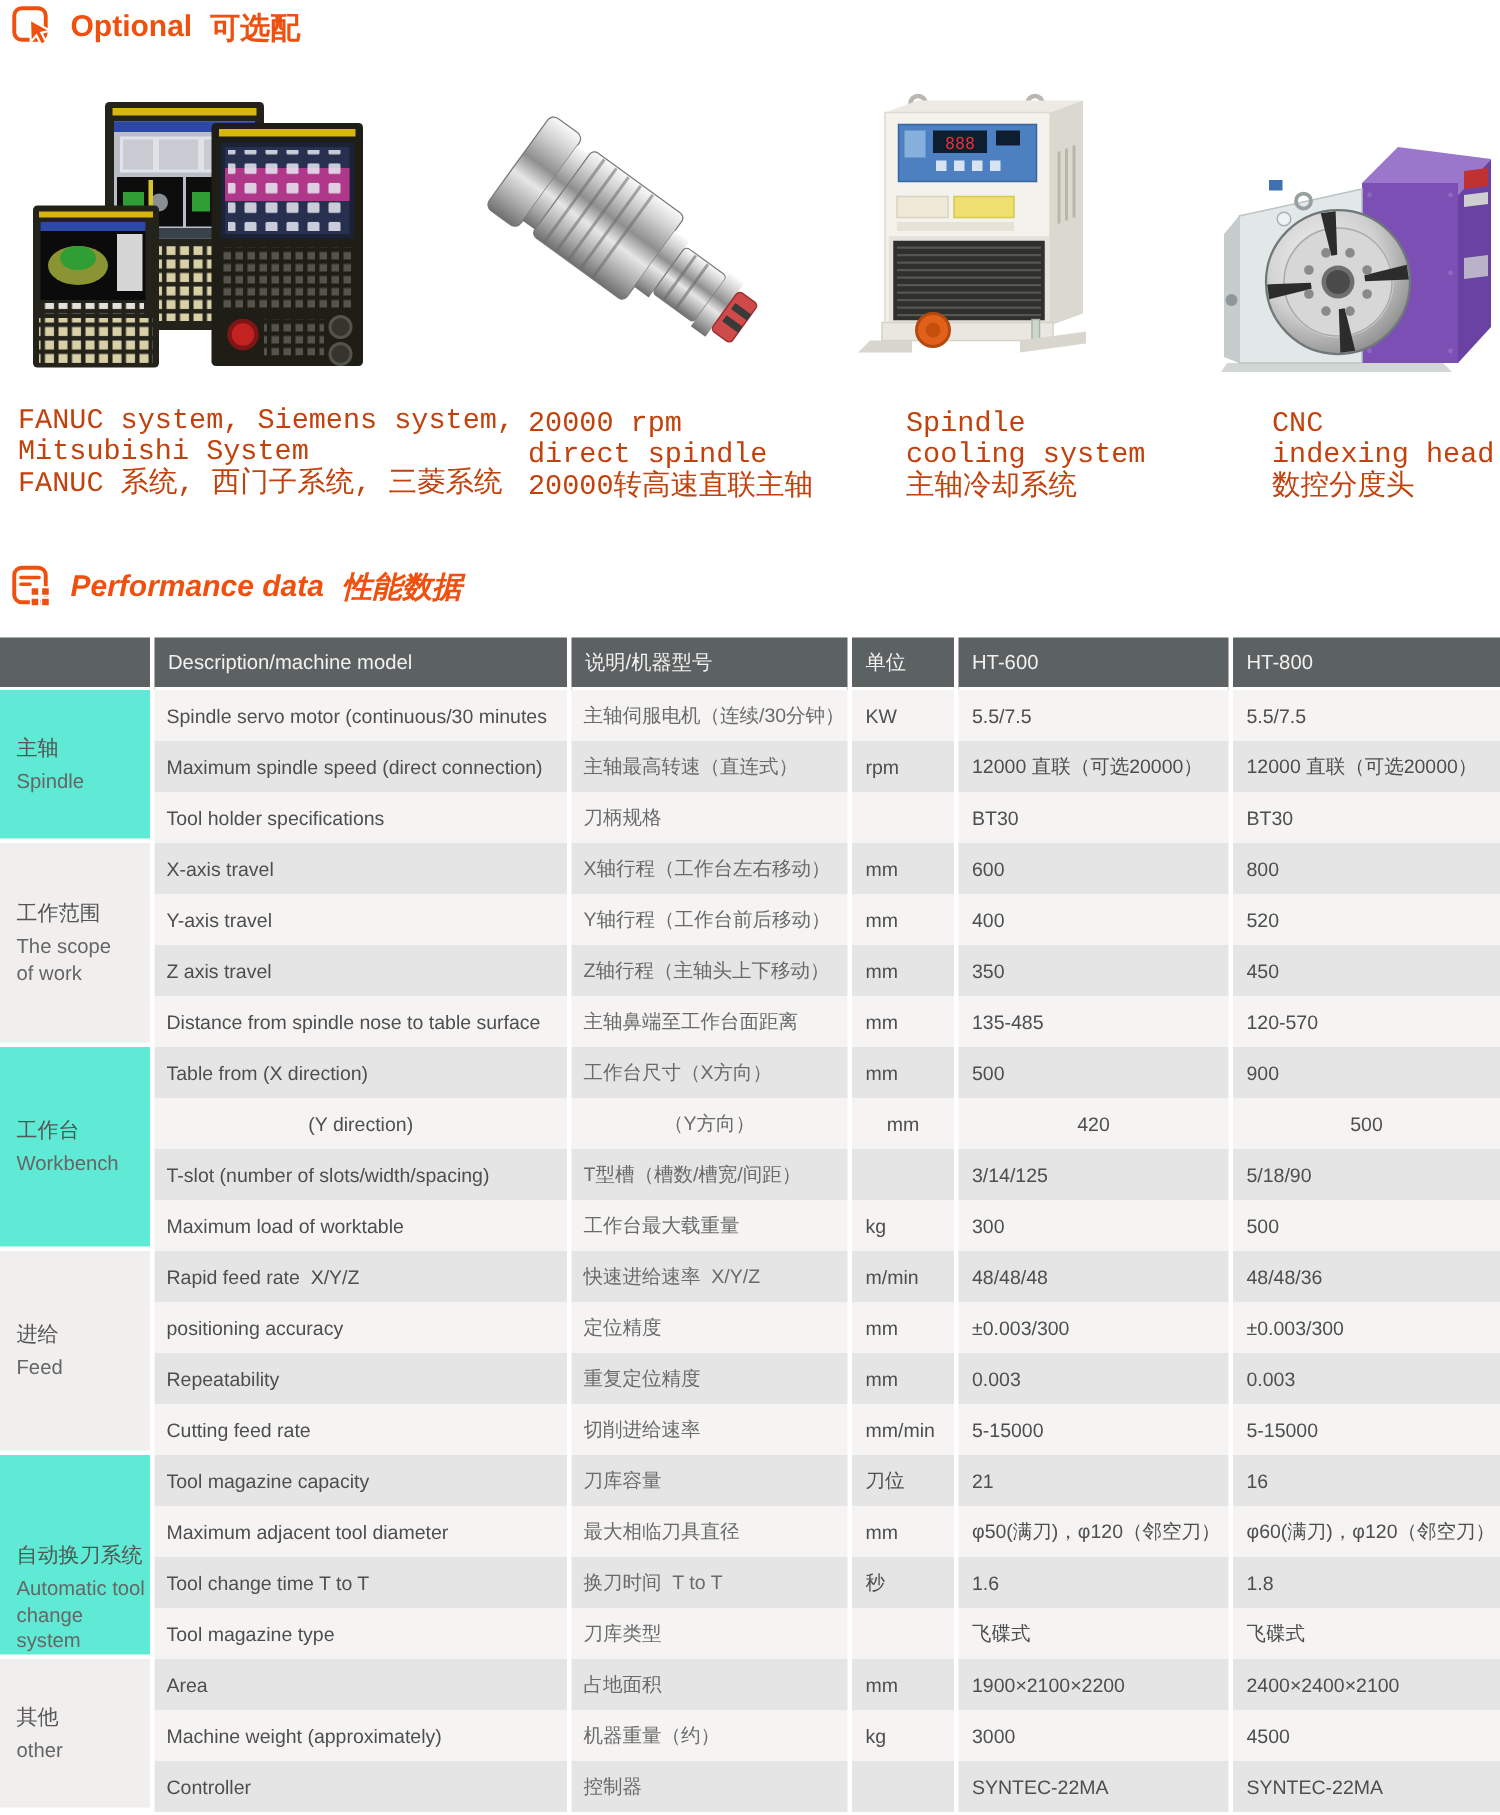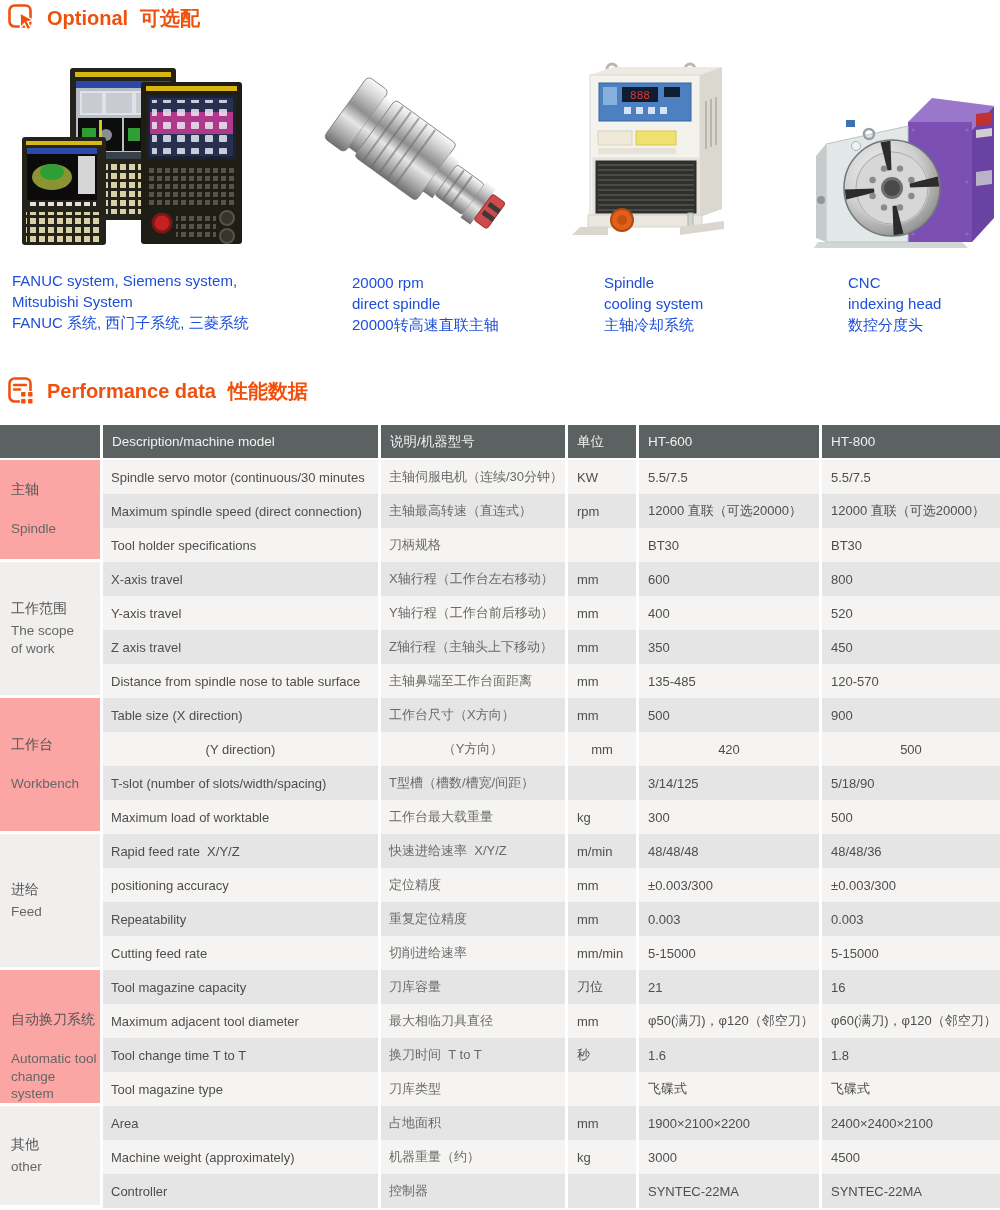--- a/index.html
+++ b/index.html
@@ -7,21 +7,21 @@
   body {
     position:relative; width:1000px; height:1210px;
     font-family:"Liberation Sans", sans-serif; overflow:hidden;
   }
   .section-header{
     position:absolute; left:7px; display:flex; align-items:center; gap:10px;
     color:#f0500e; font-weight:bold; font-size:20px;
   }
   .section-header .zh{ margin-left:2px; }
   .figure{ position:absolute; }
-  .caption{ position:absolute; color:#1d4ed8; font-size:15px; line-height:21px; }
+  .caption{ position:absolute; color:#c2410c; font-size:19px; line-height:21px;font-family:Liberation Mono, monospace; }
   
   .perf-table{
     position:absolute; left:0; top:425px; width:972px;
     display:grid;
     grid-template-columns:100px 275px 184px 68px 180px 178px;
     grid-template-rows:35px repeat(22, 34px);
     column-gap:3px; background:#fff;
   }
   .th{
     background:#5c6161; color:#f1f1f1; font-size:13.5px;
@@ -34,21 +34,21 @@
   }
   .td.desc{ padding-left:8px; }
   .td.desc-zh{ color:#6a6a6a; padding-left:8px; }
   .td.center{ justify-content:center; padding-left:0; }
   .row-light{ background:#f5f4f3; }
   .row-gray{ background:#e5e5e5; }
   .group-label{
     display:flex; flex-direction:column; justify-content:center;
     padding-left:11px; border-bottom:3px solid #fff; overflow:hidden;
   }
-  .lab-gray{ background:#fca5a5;gap:17px; }
+  .lab-gray{ background:#5eead4; }
   .lab-light{ background:#f0efee; }
   .lab-zh{ font-size:14px; color:#555; margin-bottom:4px; }
   .lab-en{ font-size:13.5px; color:#666; line-height:1.3; white-space:pre-line; }
 </style>
 </head>
 <body>
 
 <div class="section-header" style="top:3px;">
   <span style="display:flex;">
     <svg width="30" height="30" viewBox="0 0 30 30">
@@ -275,21 +275,21 @@
   <div>Spindle</div>
   <div>cooling system</div>
   <div>主轴冷却系统</div>
 </div>
 <div class="caption" style="left:848px; top:272px;">
   <div>CNC</div>
   <div>indexing head</div>
   <div>数控分度头</div>
 </div>
 
-<div class="section-header" style="top:376px;">
+<div class="section-header" style="top:376px;font-style:italic;">
   <span style="display:flex;">
     <svg width="30" height="30" viewBox="0 0 30 30">
       <rect x="2.5" y="2.5" width="21" height="23" rx="5" fill="none" stroke="#f0500e" stroke-width="2.6"></rect>
       <line x1="7" y1="9" x2="19" y2="9" stroke="#f0500e" stroke-width="2.4" stroke-linecap="round"></line>
       <line x1="7" y1="13.5" x2="13" y2="13.5" stroke="#f0500e" stroke-width="2.4" stroke-linecap="round"></line>
       <g fill="#f0500e" stroke="#ffffff" stroke-width="1.2">
         <rect x="13.5" y="15.5" width="5.6" height="5.6" rx="1"></rect>
         <rect x="20.5" y="15.5" width="5.6" height="5.6" rx="1"></rect>
         <rect x="13.5" y="22.5" width="5.6" height="5.6" rx="1"></rect>
         <rect x="20.5" y="22.5" width="5.6" height="5.6" rx="1"></rect>
@@ -348,21 +348,21 @@
     <div class="td val row-gray">450</div>
     <div class="td desc row-light">Distance from spindle nose to table surface</div>
     <div class="td desc-zh row-light">主轴鼻端至工作台面距离</div>
     <div class="td unit row-light">mm</div>
     <div class="td val row-light">135-485</div>
     <div class="td val row-light">120-570</div>
     <div class="group-label lab-gray" style="grid-row: span 4;">
       <div class="lab-zh">工作台</div>
       <div class="lab-en">Workbench</div>
     </div>
-    <div class="td desc row-gray">Table size (X direction)</div>
+    <div class="td desc row-gray">Table from (X direction)</div>
     <div class="td desc-zh row-gray">工作台尺寸（X方向）</div>
     <div class="td unit row-gray">mm</div>
     <div class="td val row-gray">500</div>
     <div class="td val row-gray">900</div>
     <div class="td desc row-light center">(Y direction)</div>
     <div class="td desc-zh row-light center">（Y方向）</div>
     <div class="td unit row-light center">mm</div>
     <div class="td val row-light center">420</div>
     <div class="td val row-light center">500</div>
     <div class="td desc row-gray">T-slot (number of slots/width/spacing)</div>

